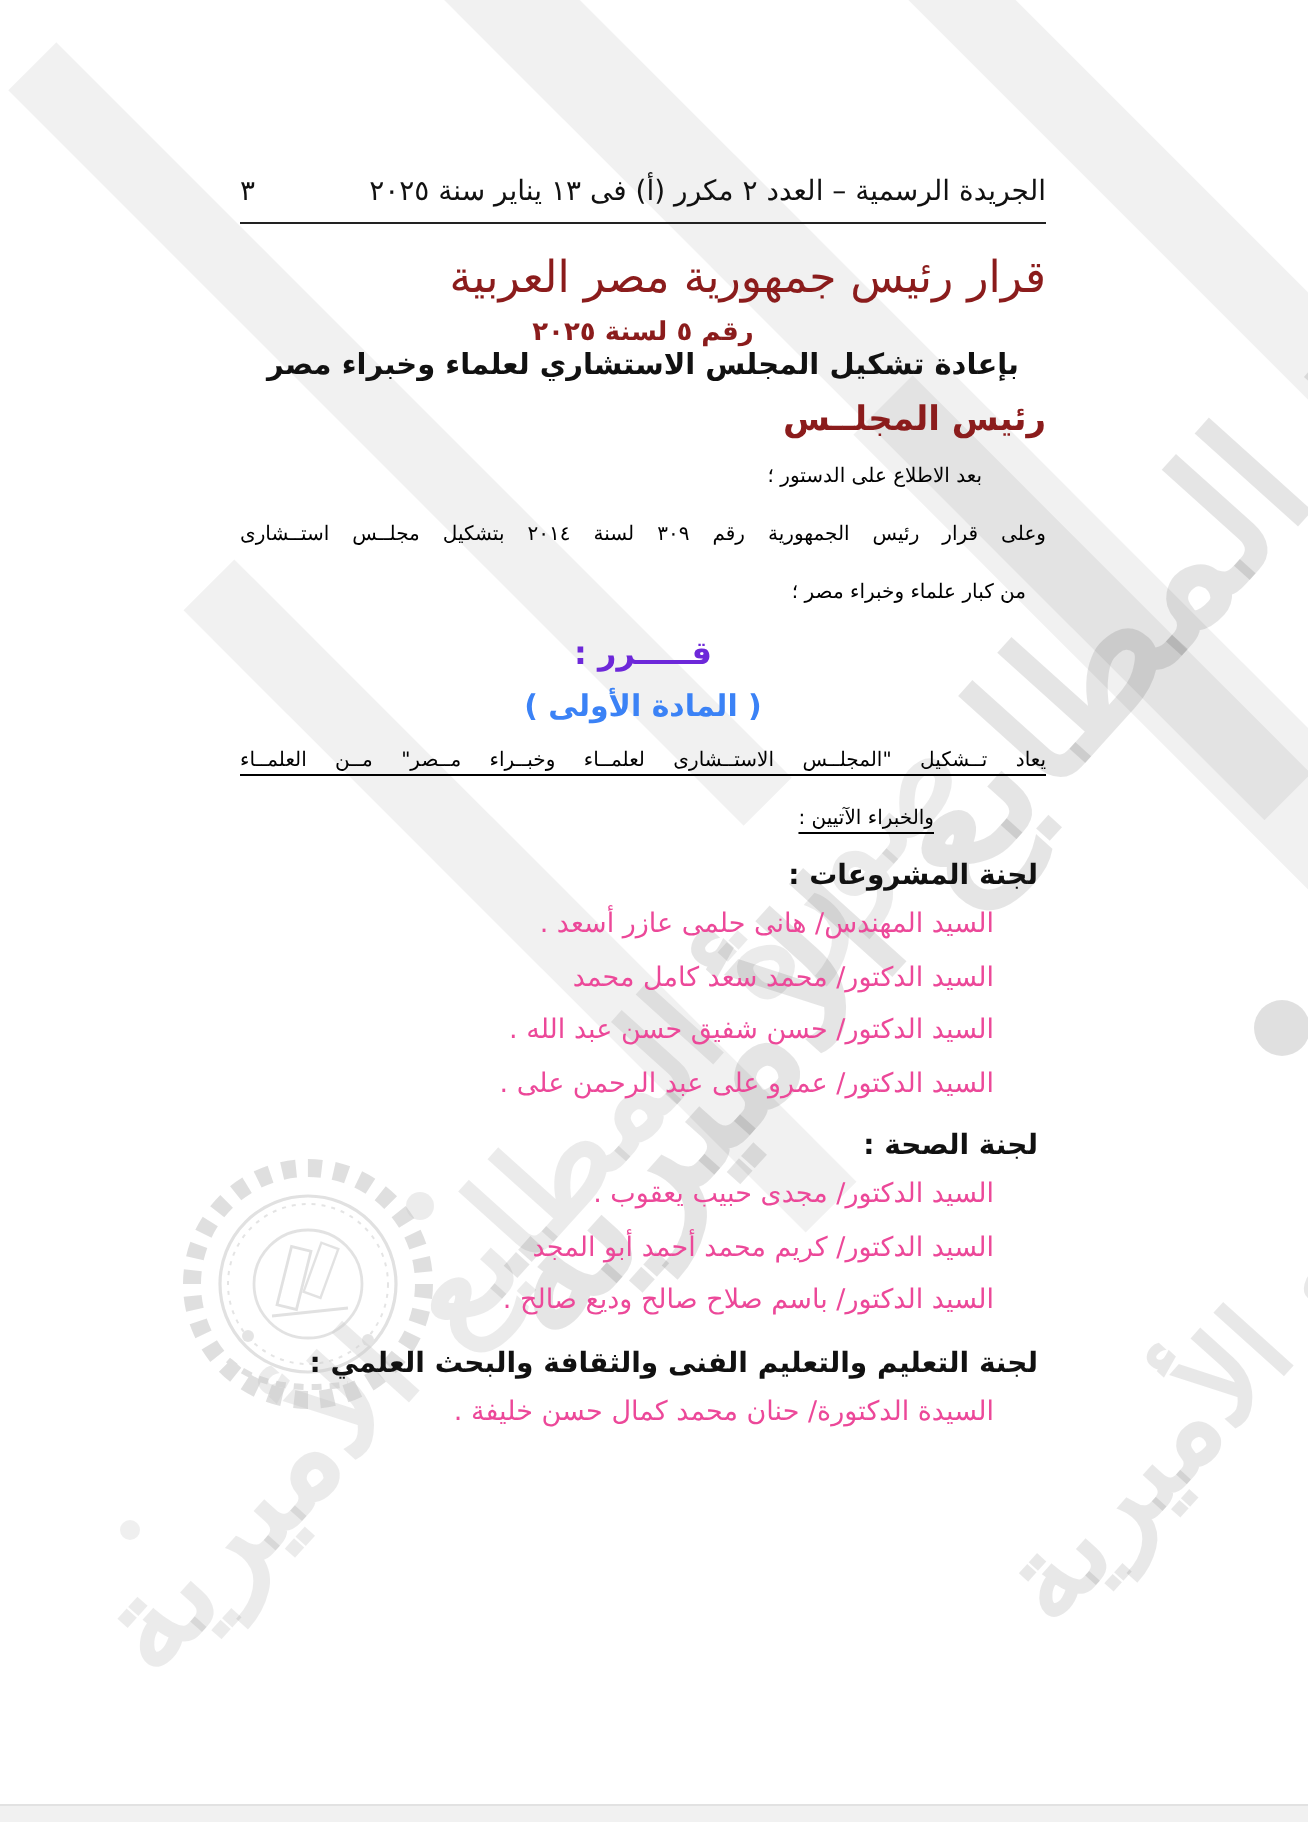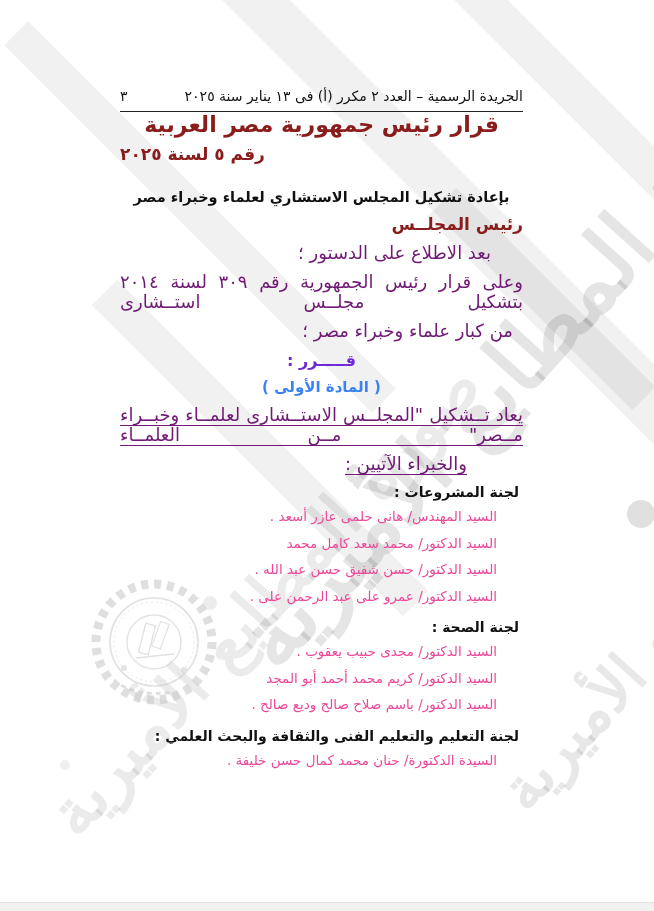--- a/index.html
+++ b/index.html
@@ -20,26 +20,26 @@
   }
   .wm-dot{position:absolute;border-radius:50%;background:rgba(0,0,0,0.12);}
 
   
   .content{position:relative;z-index:1;padding:88px 131px 0 120px;}
 
   .hdr-row{display:flex;justify-content:space-between;align-items:flex-end;font-size:14px;color:#111;}
   .hdr-rule{border-bottom:1.8px solid #222;margin-top:7px;}
 
   .t-red{color:#8b1c1c;}
-  .decree-title{text-align:center;font-size:22px;font-weight:bold;letter-spacing:0.5px;}
-  .decree-number{margin-top:7px;text-align:left;font-size:17px;font-weight:bold;}
-  .decree-subject{margin-top:25px;text-align:center;font-size:14.5px;font-weight:bold;color:#111;}
+  .decree-title{margin-top:15px;font-size:22px;font-weight:normal;letter-spacing:0.5px;}
+  .decree-number{margin-top:7px;text-align:center;font-size:13px;font-weight:bold;}
+  .decree-subject{margin-top:1px;text-align:center;font-size:14.5px;font-weight:bold;color:#111;}
   .issuer{margin-top:9px;text-align:right;font-size:17px;font-weight:bold;}
 
-  .body-line{font-size:18px;color:#701a75;margin-top:9px;line-height:20px;}
+  .body-line{font-size:10px;color:#000000;margin-top:9px;line-height:20px;}
   .indent-1{padding-right:32px;}
   .indent-2{padding-right:10px;}
   .justified{text-align:justify;text-align-last:justify;}
   .underlined{text-decoration:underline;text-underline-offset:4px;text-decoration-thickness:1px;}
 
   .decree-word{margin-top:10px;text-align:center;font-size:16px;font-weight:bold;color:#6d28d9;}
   .article-heading{margin-top:8px;text-align:center;font-size:15px;font-weight:bold;color:#3b82f6;}
   .article-line2{padding-right:56px;}
 
   .committee-name{margin-top:7px;font-size:14px;font-weight:bold;color:#111;padding-right:4px;line-height:22px;}

